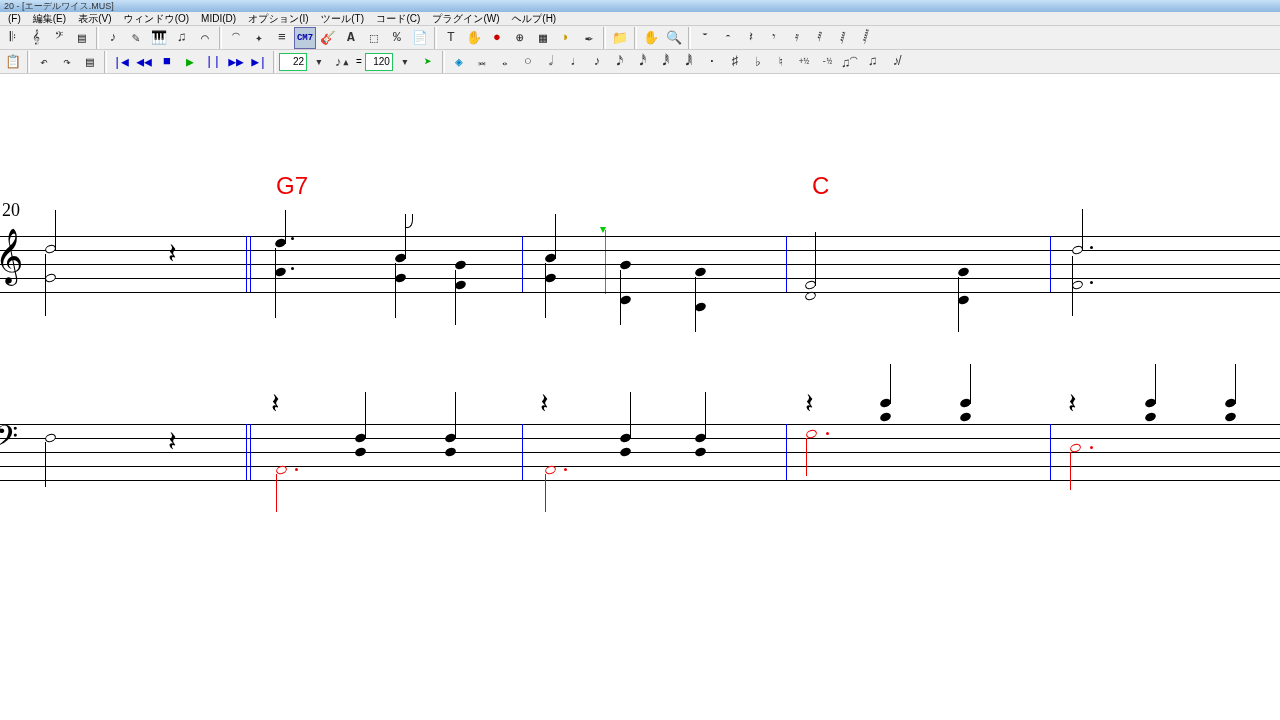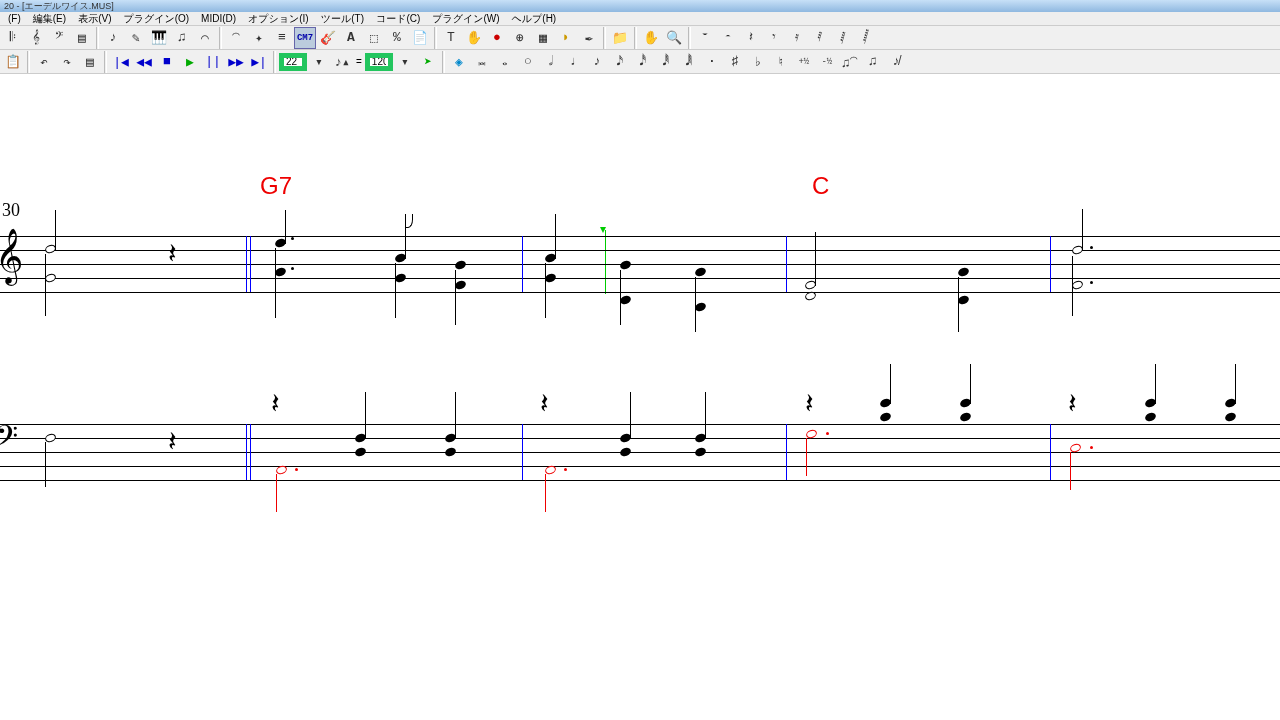--- a/index.html
+++ b/index.html
@@ -4,21 +4,21 @@
 <style>
   * { box-sizing: border-box; }
   body { margin: 0; padding: 0; font-family: "MS Gothic", sans-serif; font-size: 11px; background: #fff; overflow: hidden; width: 1280px; height: 720px; }
   .titlebar { background: linear-gradient(#c7e0f7, #8fb8e0); height: 12px; display: flex; align-items: center; padding: 0 4px; color: #333; font-size: 9px; }
   .menubar { background: #eee; height: 14px; display: flex; align-items: center; padding: 0 2px; border-bottom: 1px solid #ccc; }
   .menu-item { padding: 0 6px; cursor: pointer; font-size: 10px; color: #000; }
   .toolbar { background: #f0f0f0; display: flex; align-items: center; padding: 1px 2px; border-bottom: 1px solid #ccc; height: 24px; gap: 1px; }
   .tb-btn { width: 22px; height: 22px; display: inline-flex; align-items: center; justify-content: center; border: 1px solid transparent; cursor: pointer; font-size: 13px; font-family: "Courier New", monospace; color: #333; background: #f0f0f0; }
   .tb-btn.active { background: #bcd; border: 1px solid #66a; }
   .tb-sep { width: 3px; height: 22px; border-left: 1px solid #bbb; border-right: 1px solid #fff; margin: 0 2px; }
-  .tb-input { width: 28px; height: 18px; font-size: 10px; text-align: left; border: 5px solid #22c55e; }
+  .tb-input { width: 28px; height: 18px; font-size: 10px; text-align: right; border: 1px solid #22c55e; }
   .score { position: relative; background: #fff; height: calc(720px - 74px); overflow: hidden; }
   .staff-line { position: absolute; left: 0; right: 0; height: 1px; background: #000; }
   .barline { position: absolute; width: 1px; background: #00f; top: 238px; height: 268px; }
   .barline-double { width: 5px; border-left: 1px solid #00f; border-right: 1px solid #00f; background: none; }
   .chord-label { position: absolute; color: #e00; font-size: 24px; font-family: Arial, sans-serif; }
   .play-cursor { position: absolute; width: 1px; background: #0c0; }
   .play-marker { position: absolute; color: #0c0; font-size: 12px; }
   .note-head { position: absolute; width: 11px; height: 8px; background: #000; border-radius: 50%; transform: rotate(-20deg); }
   .note-head.half { background: #fff; border: 1.5px solid #000; }
   .note-head.red { background: #fff; border: 1.5px solid #e00; }
@@ -36,21 +36,21 @@
 <body>
 
 <div class="titlebar">
   <span>20 - [エーデルワイス.MUS]</span>
 </div>
 
 <div class="menubar">
   <span class="menu-item">(F)</span>
   <span class="menu-item">編集(E)</span>
   <span class="menu-item">表示(V)</span>
-  <span class="menu-item">プラグイン(O)</span>
+  <span class="menu-item">ウィンドウ(O)</span>
   <span class="menu-item">MIDI(D)</span>
   <span class="menu-item">オプション(I)</span>
   <span class="menu-item">ツール(T)</span>
   <span class="menu-item">コード(C)</span>
   <span class="menu-item">プラグイン(W)</span>
   <span class="menu-item">ヘルプ(H)</span>
 </div>
 
 <div class="toolbar">
   <div class="tb-btn">𝄆</div>
@@ -137,26 +137,26 @@
   <div class="tb-btn">♮</div>
   <div class="tb-btn" style="font-size:9px;">+½</div>
   <div class="tb-btn" style="font-size:9px;">-½</div>
   <div class="tb-btn">♫⁀</div>
   <div class="tb-btn">♫</div>
   <div class="tb-btn">♪̸</div>
 </div>
 
 <div class="score">
 
-  <div class="tempo" style="left:2px;top:126px;">30</div>
+  <div class="tempo" style="left:2px;top:126px;">20</div>
 
   <div class="clef-treble" style="left:-5px;top:158px;">𝄞</div>
   <div class="clef-bass" style="left:-5px;top:348px;">𝄢</div>
 
-  <div class="chord-label" style="left:260px;top:98px;text-align:right;">G7</div>
+  <div class="chord-label" style="left:276px;top:98px;text-align:right;">G7</div>
   <div class="chord-label" style="left:812px;top:98px;">C</div>
 
   <div class="play-cursor" style="left:605px;top:156px;height:64px;"></div>
   <div class="play-marker" style="left:600px;top:148px;">▾</div>
 
   <div class="staff-line" style="top:162px;"></div>
   <div class="staff-line" style="top:176px;"></div>
   <div class="staff-line" style="top:190px;"></div>
   <div class="staff-line" style="top:204px;"></div>
   <div class="staff-line" style="top:218px;"></div>

